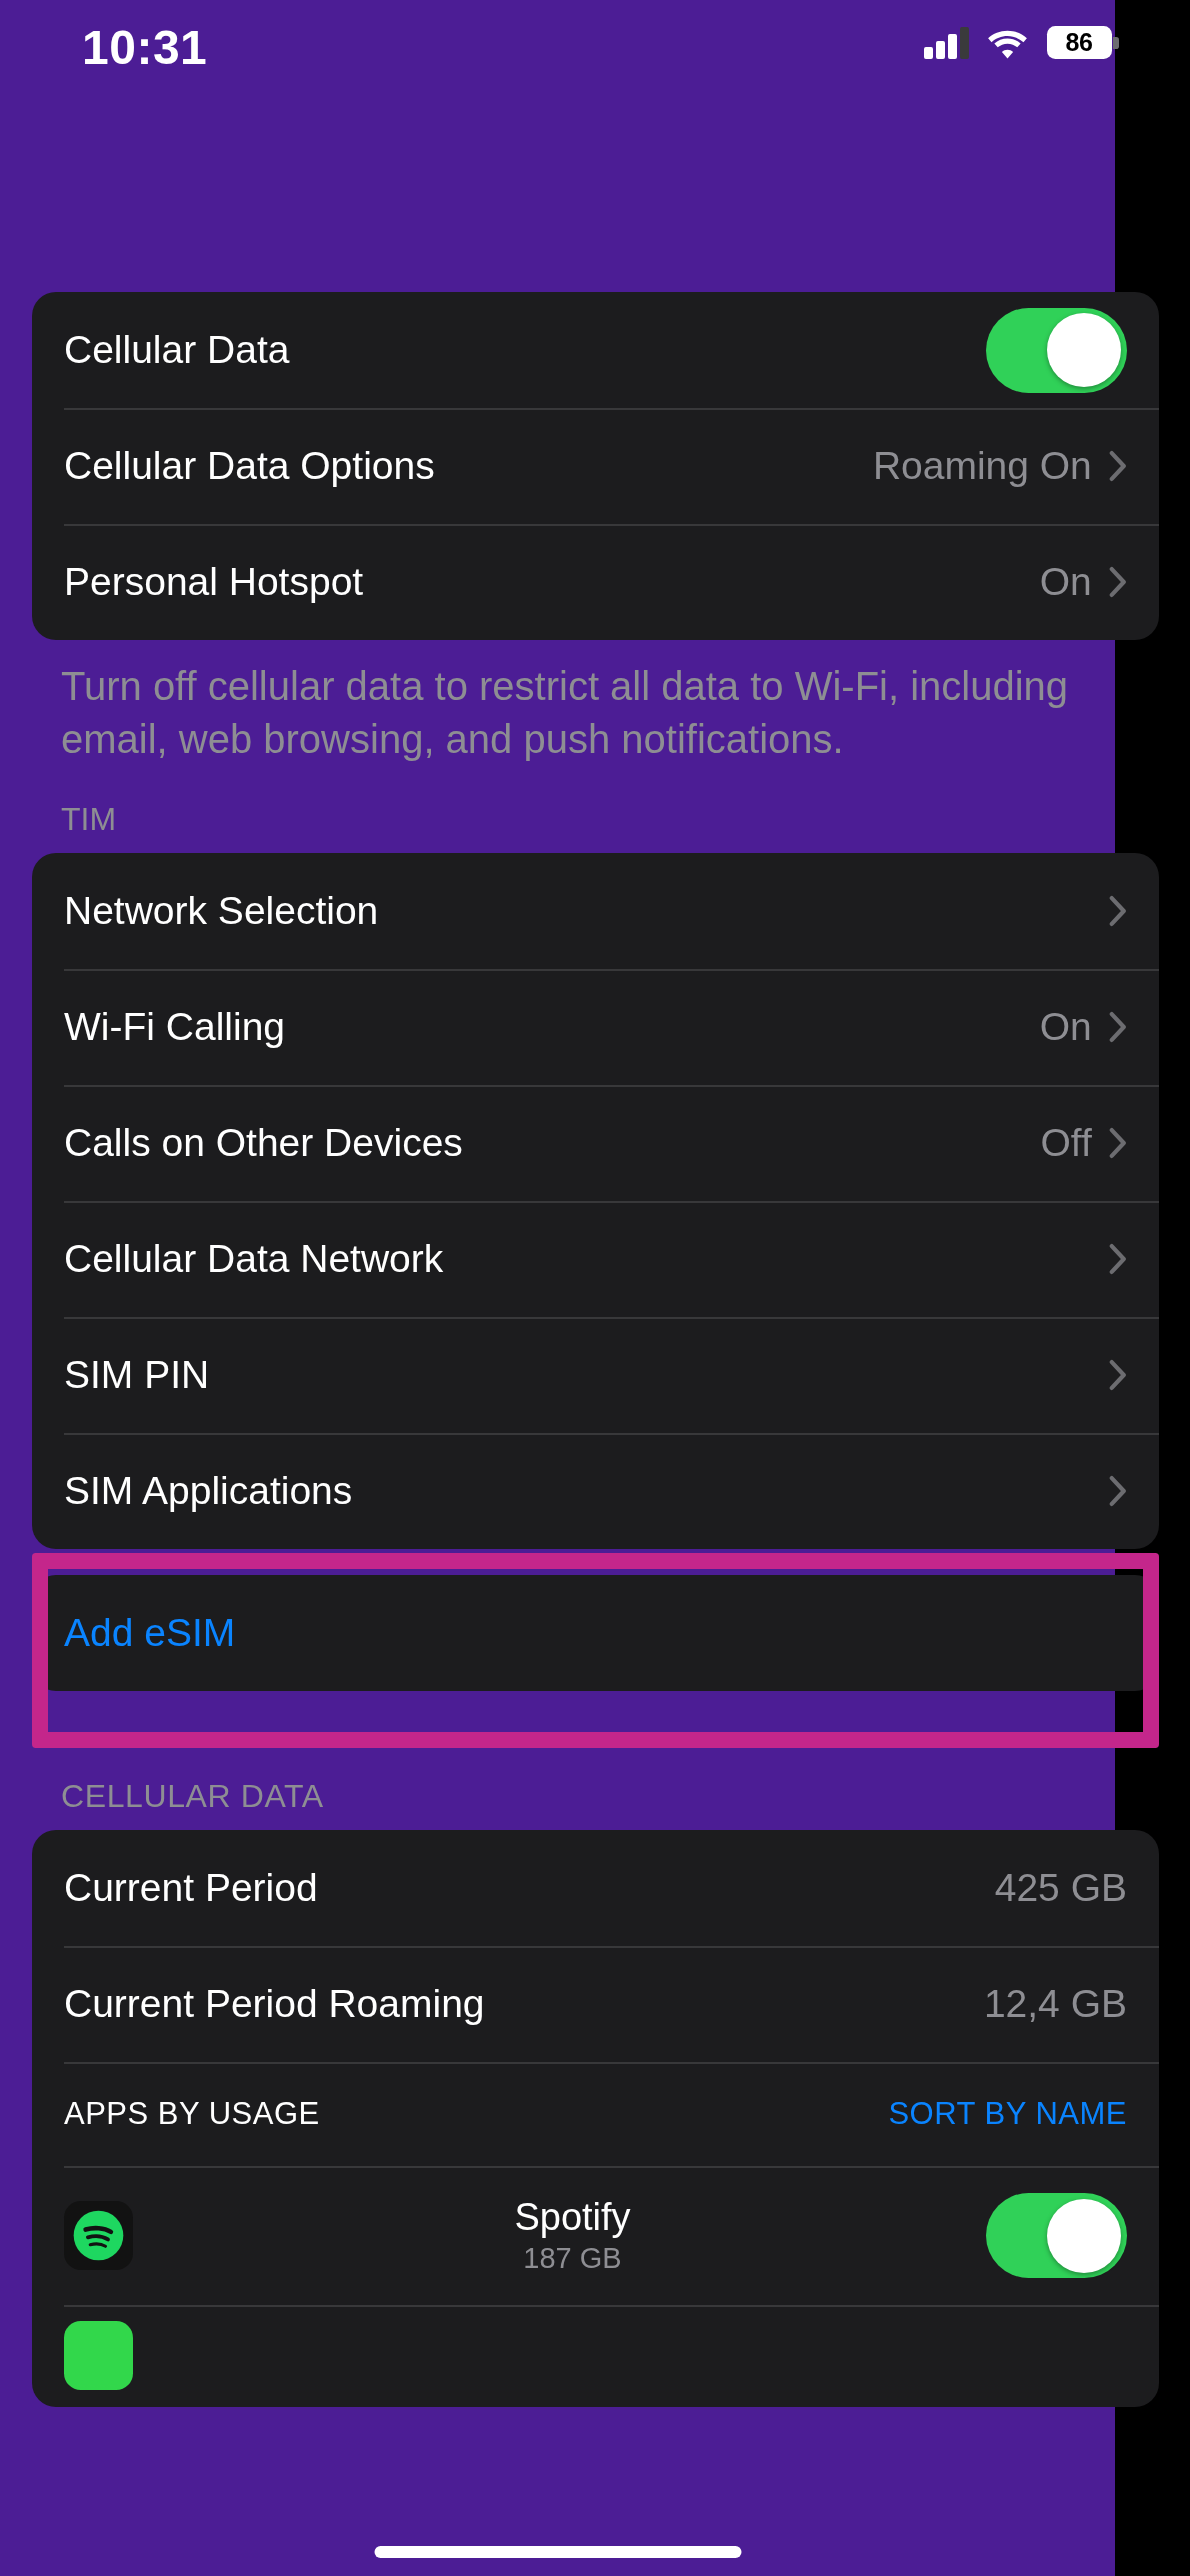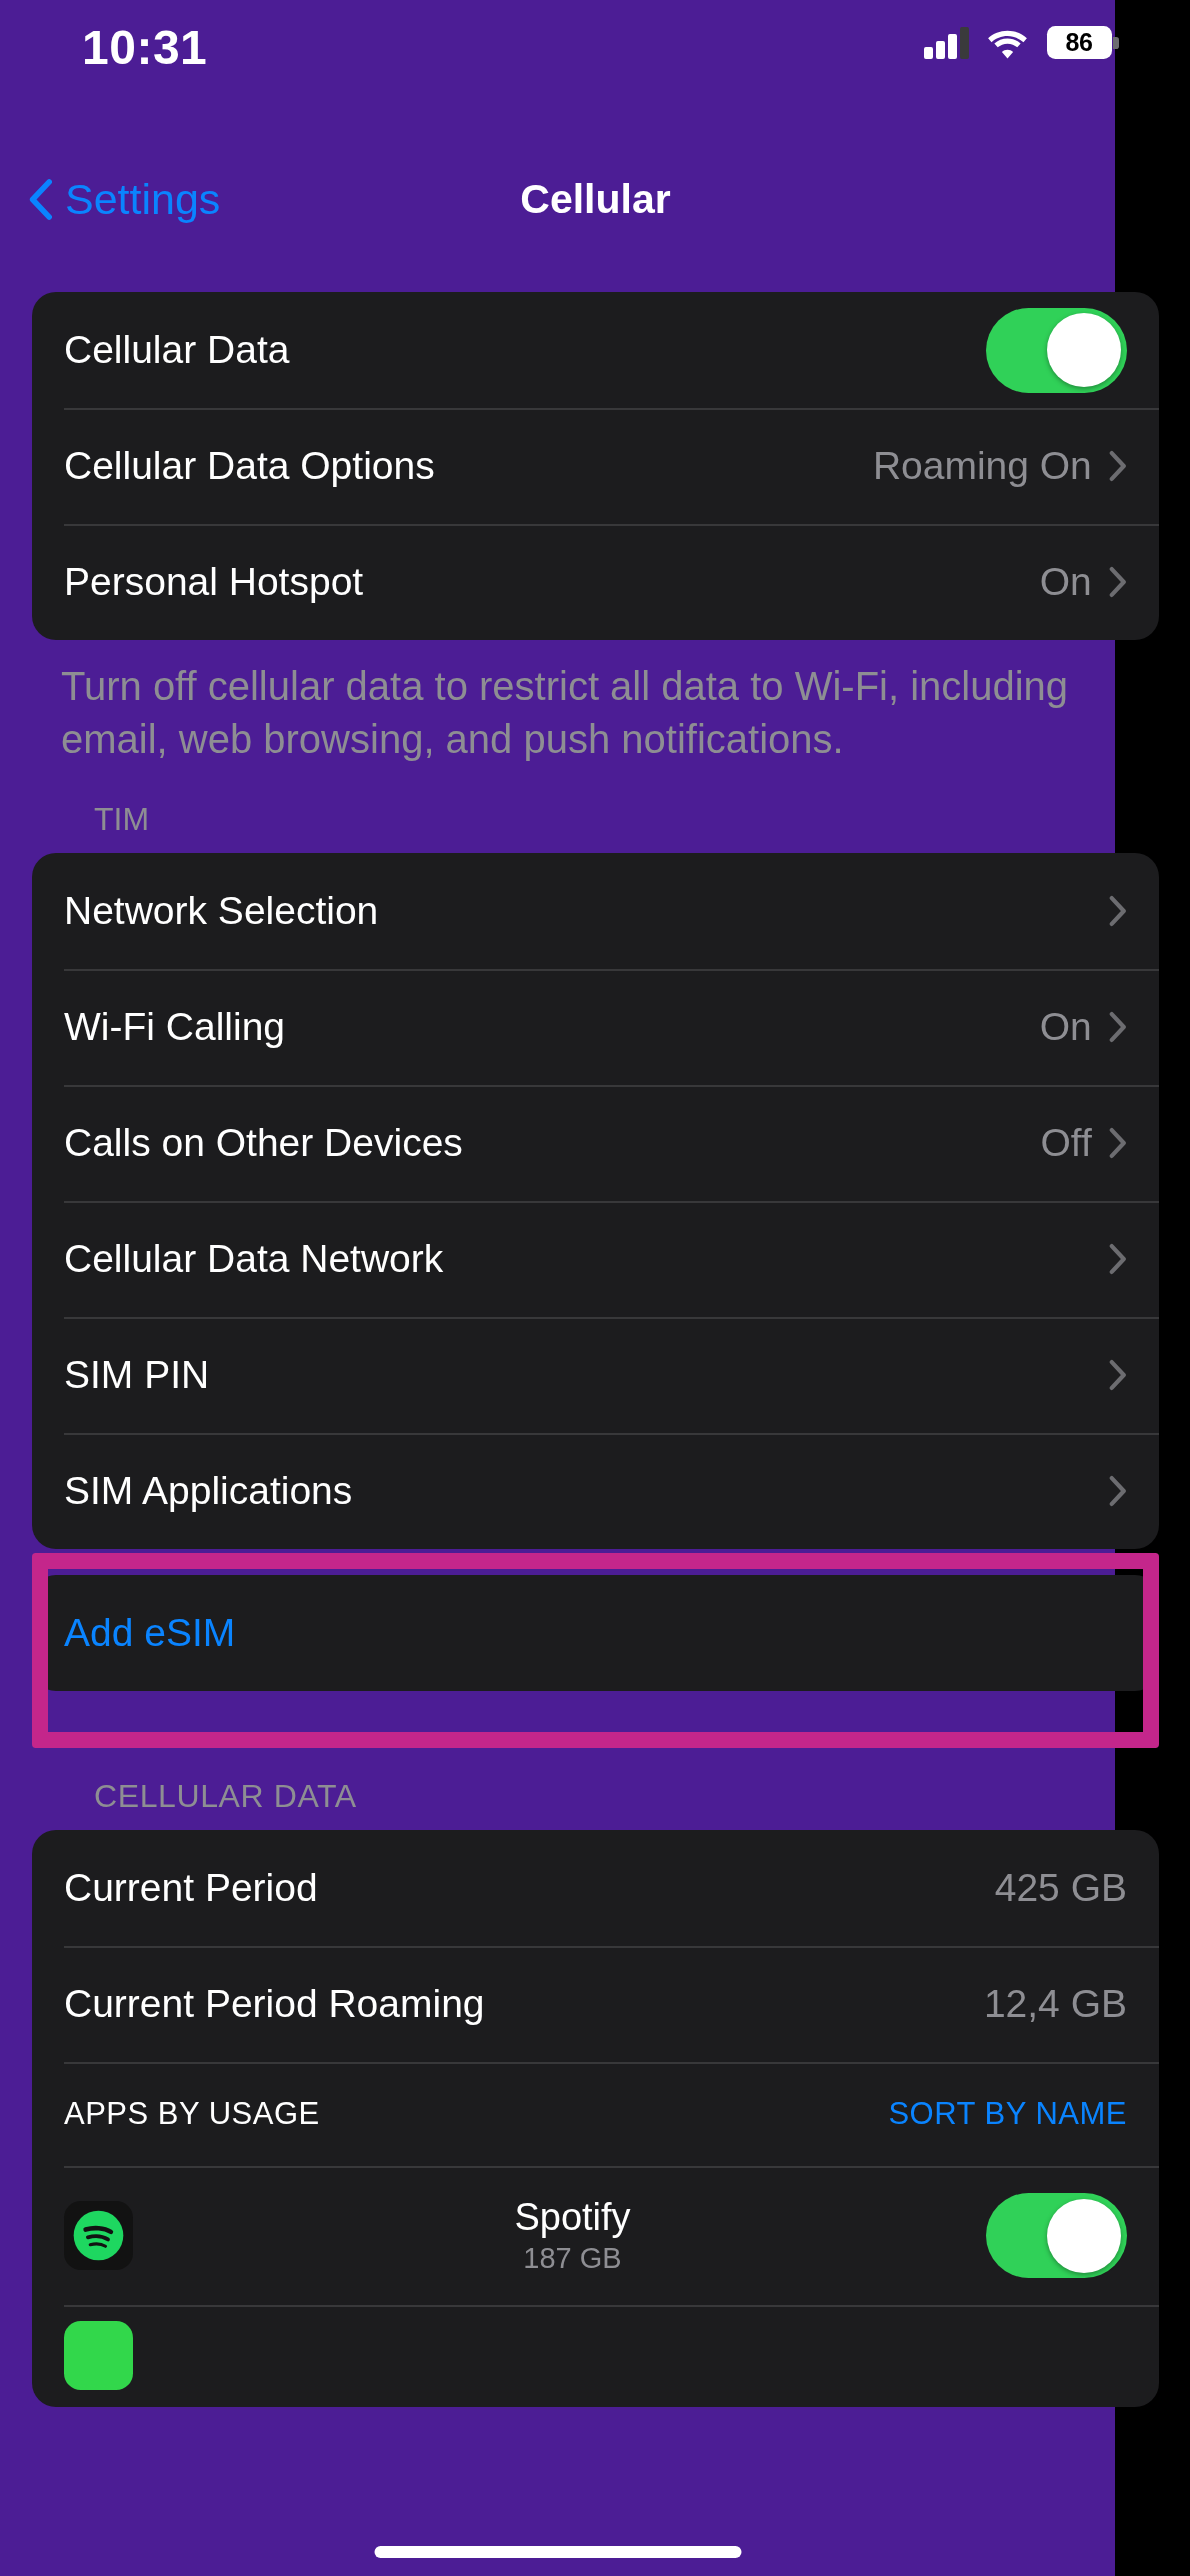--- a/index.html
+++ b/index.html
@@ -85,21 +85,21 @@
     position:absolute; top:5.6px; left:61px;
     width:74px; height:74px; border-radius:50%; background:#fff;
     box-shadow:0 1.9px 5.6px rgba(0,0,0,.35);
   }
 
   .footnote {
     margin:20.4px 61px 0 61px; font-size:40px; line-height:1.32;
     color:#8e8e93;
   }
   .group-header {
-    margin:35px 0 15px 94px; font-size:32px; color:#8e8e93;
+    margin:35px 0 15px 61px; font-size:32px; color:#8e8e93;
   }
   .group-header.caps { letter-spacing:0.6px; }
 
   
   .hl-wrap {
     position:relative; margin-top:26px; padding:0;
   }
   .hl-box {
     position:absolute; left:32px; top:-22px; width:1127px; height:195px;
     border:16.7px solid #c4268b; border-radius:3.7px; pointer-events:none;
@@ -152,29 +152,20 @@
       </div>
       <div class="batt">
         <div class="batt-body">
           <span class="batt-num">86</span>
         </div>
         <div class="batt-cap"></div>
       </div>
     </div>
   </div>
 
-  <div class="navbar">
-    <div class="nav-back">
-      <svg class="chev-back" viewBox="0 0 26 44">
-        <path d="M23 3 L5 22 L23 41" fill="none" stroke="#0a84ff" stroke-width="6" stroke-linecap="round" stroke-linejoin="round"></path>
-      </svg>
-      <span class="nav-back-label">Settings</span>
-    </div>
-    <div class="nav-title">Cellular</div>
-  </div>
 
   <div class="content">
 
     <div class="card">
 
       <div class="row">
         <span class="row-label">Cellular Data</span>
         <div class="toggle">
               <div class="knob"></div>
             </div>

